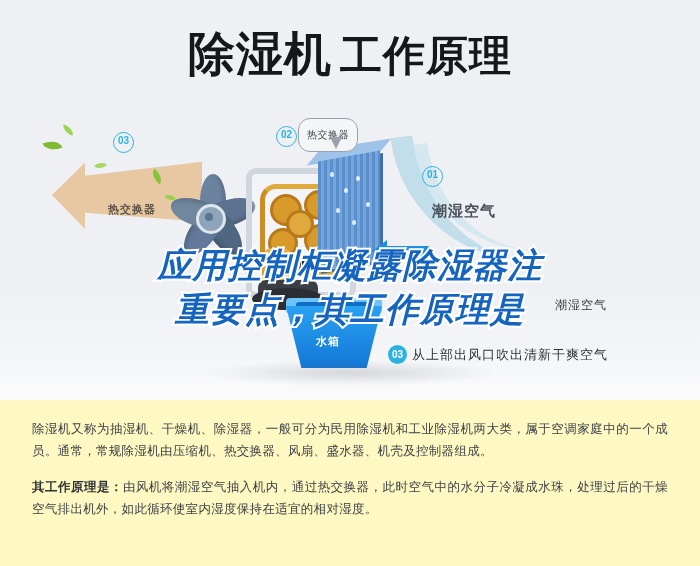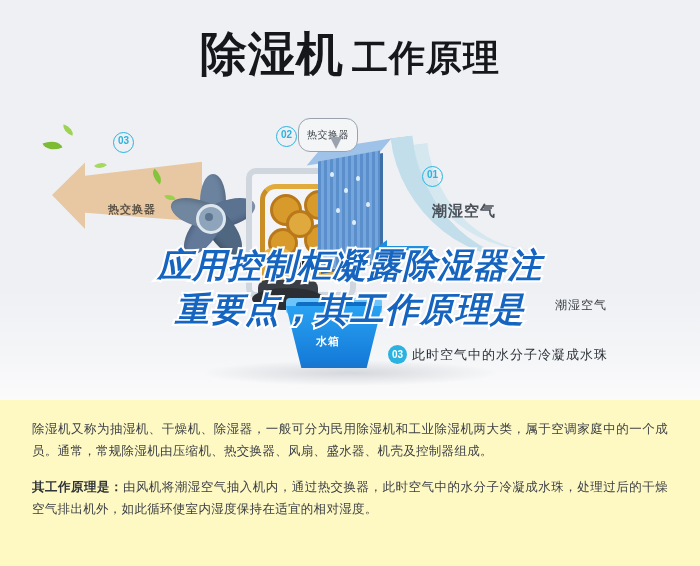--- a/index.html
+++ b/index.html
@@ -44,21 +44,21 @@
     line-height: 1;
     white-space: nowrap;
     color: #15171a;
   }
   .hero-title .t-a {
     font-size: 47px;
     font-weight: 700;
     letter-spacing: 1px;
   }
   .hero-title .t-b {
-    font-size: 36px;
+    font-size: 42px;
     font-weight: 700;
     letter-spacing: 1px;
     margin-left: 8px;
   }
 
   
   .stage {
     position: absolute;
     left: 0;
     top: 110px;
@@ -432,21 +432,21 @@
       <div class="tank-label">水箱</div>
       <div class="tank-shadow"></div>
 
       <div class="badge hollow b-01">01</div>
       <div class="badge hollow b-02">02</div>
       <div class="badge hollow b-03">03</div>
       <div class="step-label lbl-01">潮湿空气</div>
 
       <div class="note-cond">潮湿空气</div>
       <div class="badge b-03b">03</div>
-      <div class="note-03">此时空气中的水分子冷凝成水珠</div>
+      <div class="note-03">从上部出风口吹出清新干爽空气</div>
     </div>
 
     <div class="overlay-title">应用控制柜凝露除湿器注
 重要点，其工作原理是</div>
   </div>
 
   <div class="body-copy">
     <p class="para">除湿机又称为抽湿机、干燥机、除湿器，一般可分为民用除湿机和工业除湿机两大类，属于空调家庭中的一个成员。通常，常规除湿机由压缩机、热交换器、风扇、盛水器、机壳及控制器组成。</p>
     <p class="para">
       <span class="lead">其工作原理是：</span><span>由风机将潮湿空气抽入机内，通过热交换器，此时空气中的水分子冷凝成水珠，处理过后的干燥空气排出机外，如此循环使室内湿度保持在适宜的相对湿度。</span>

